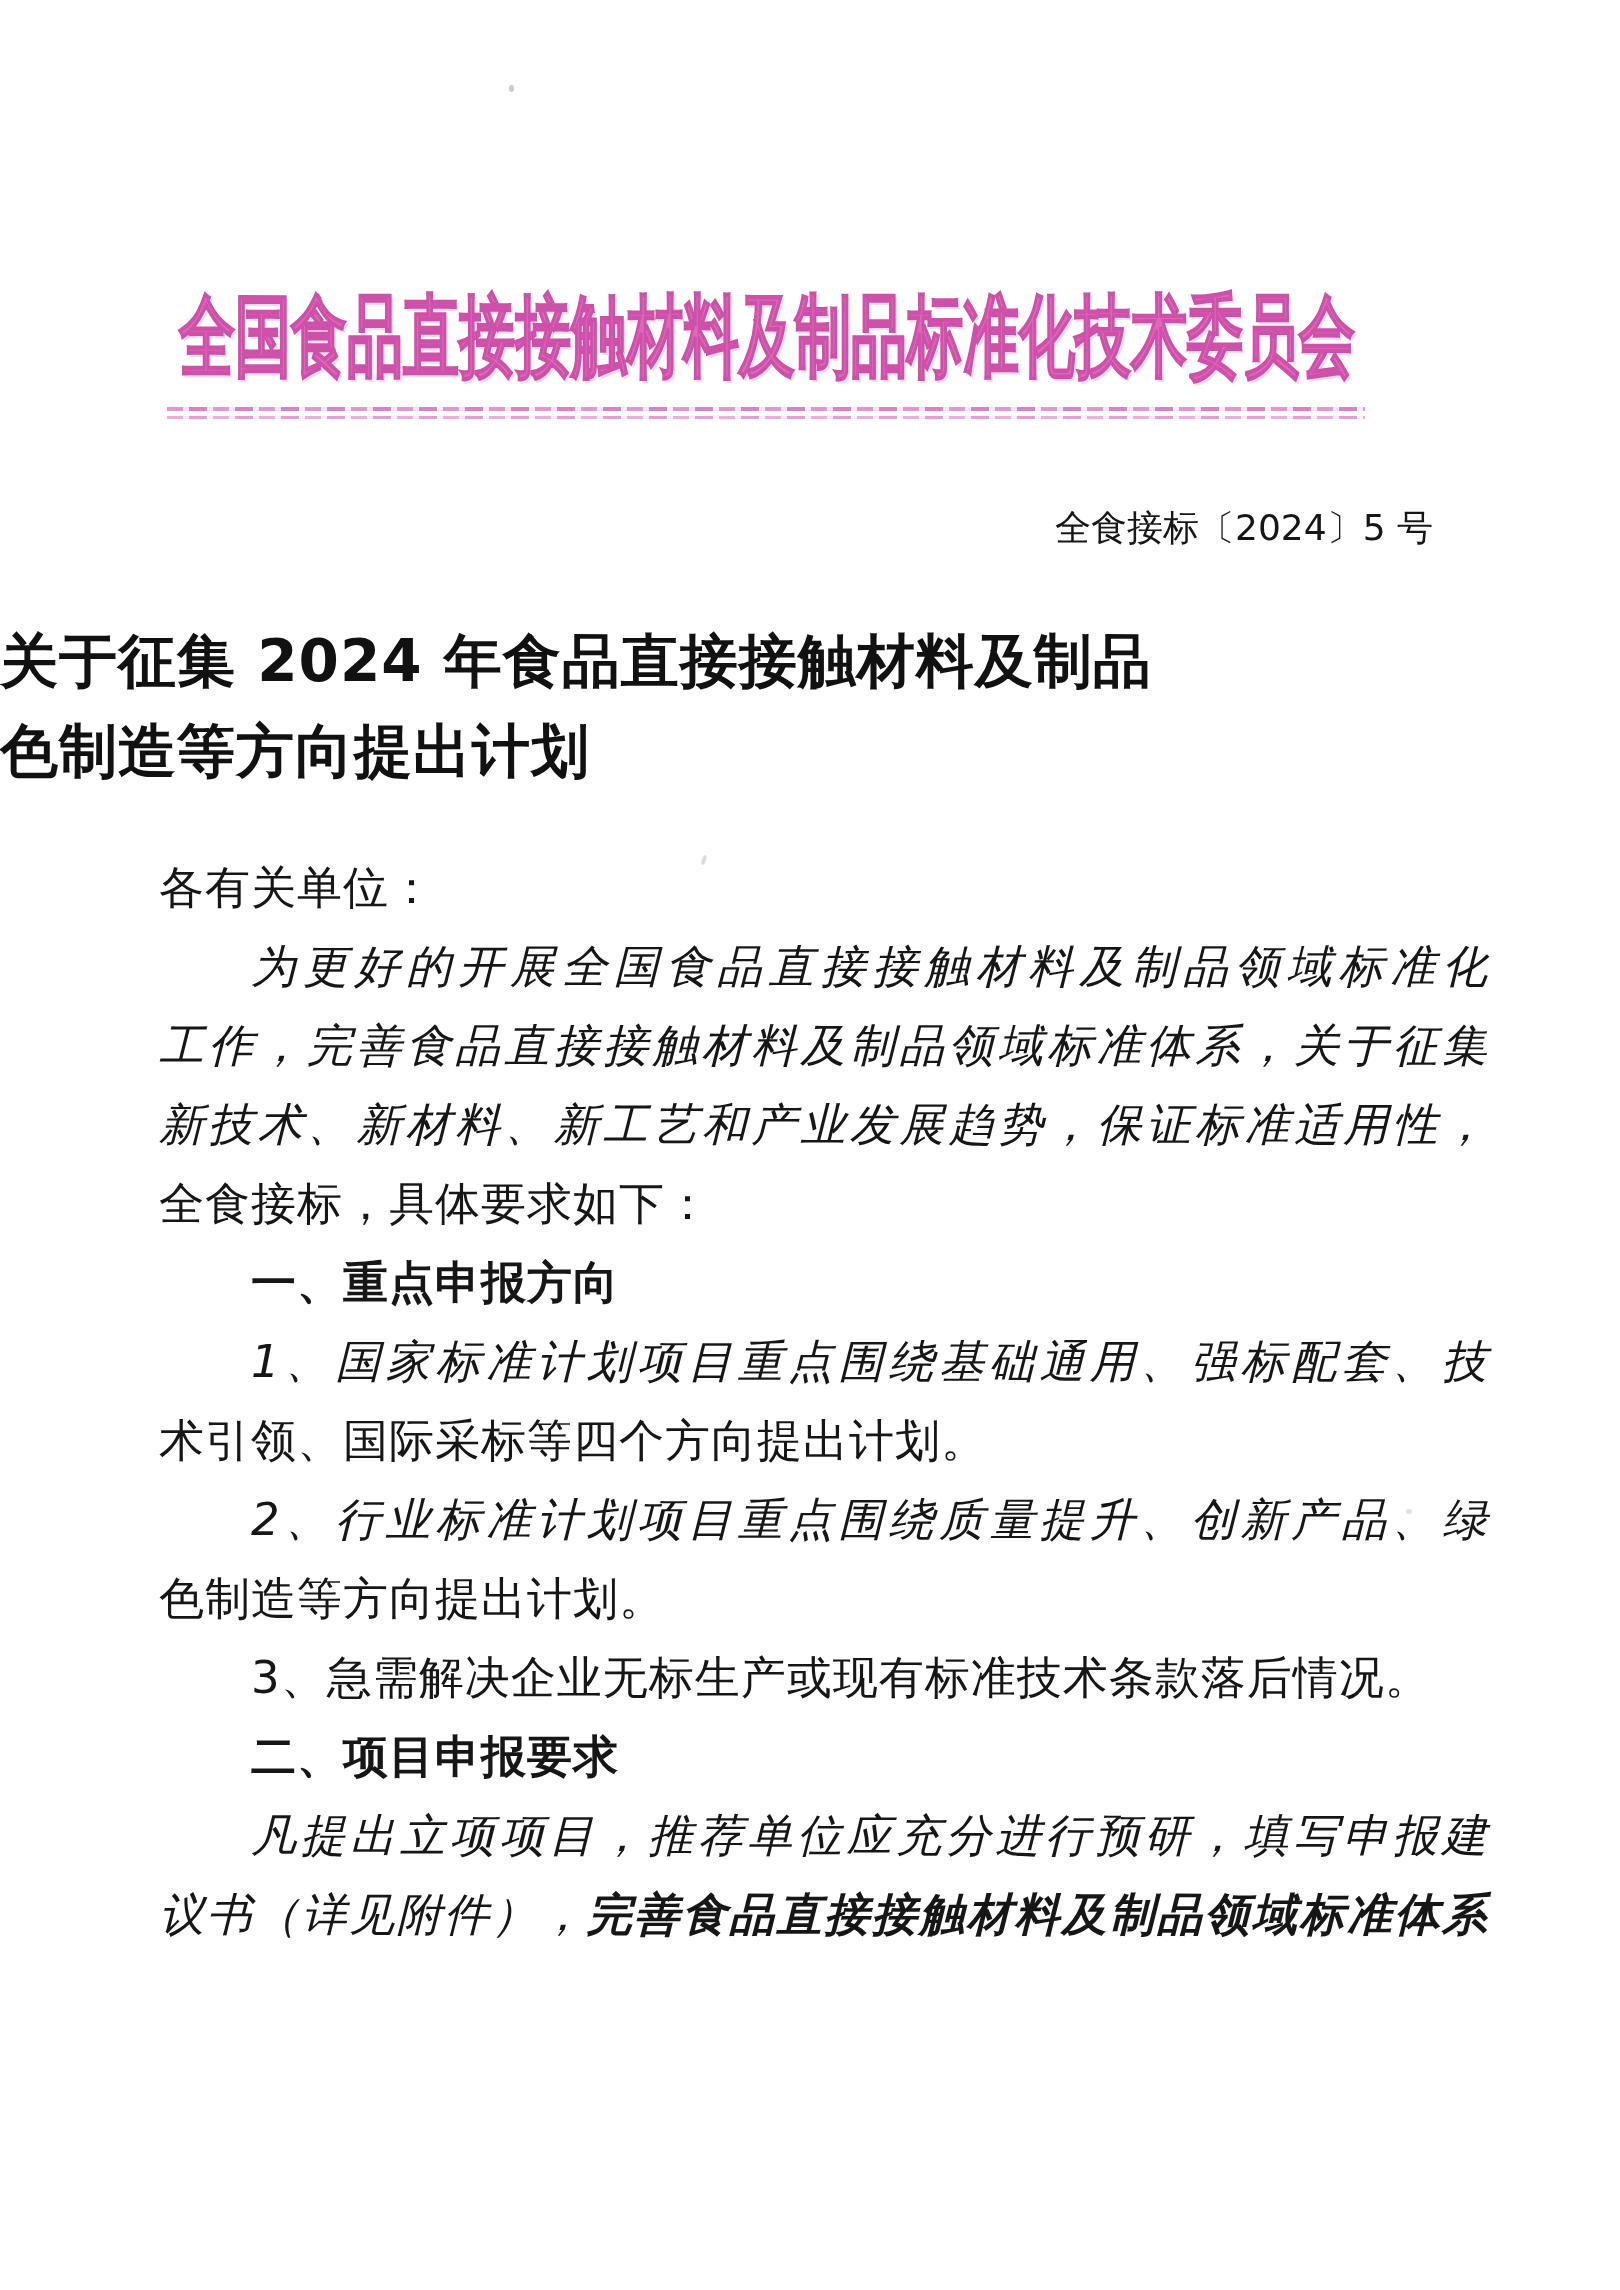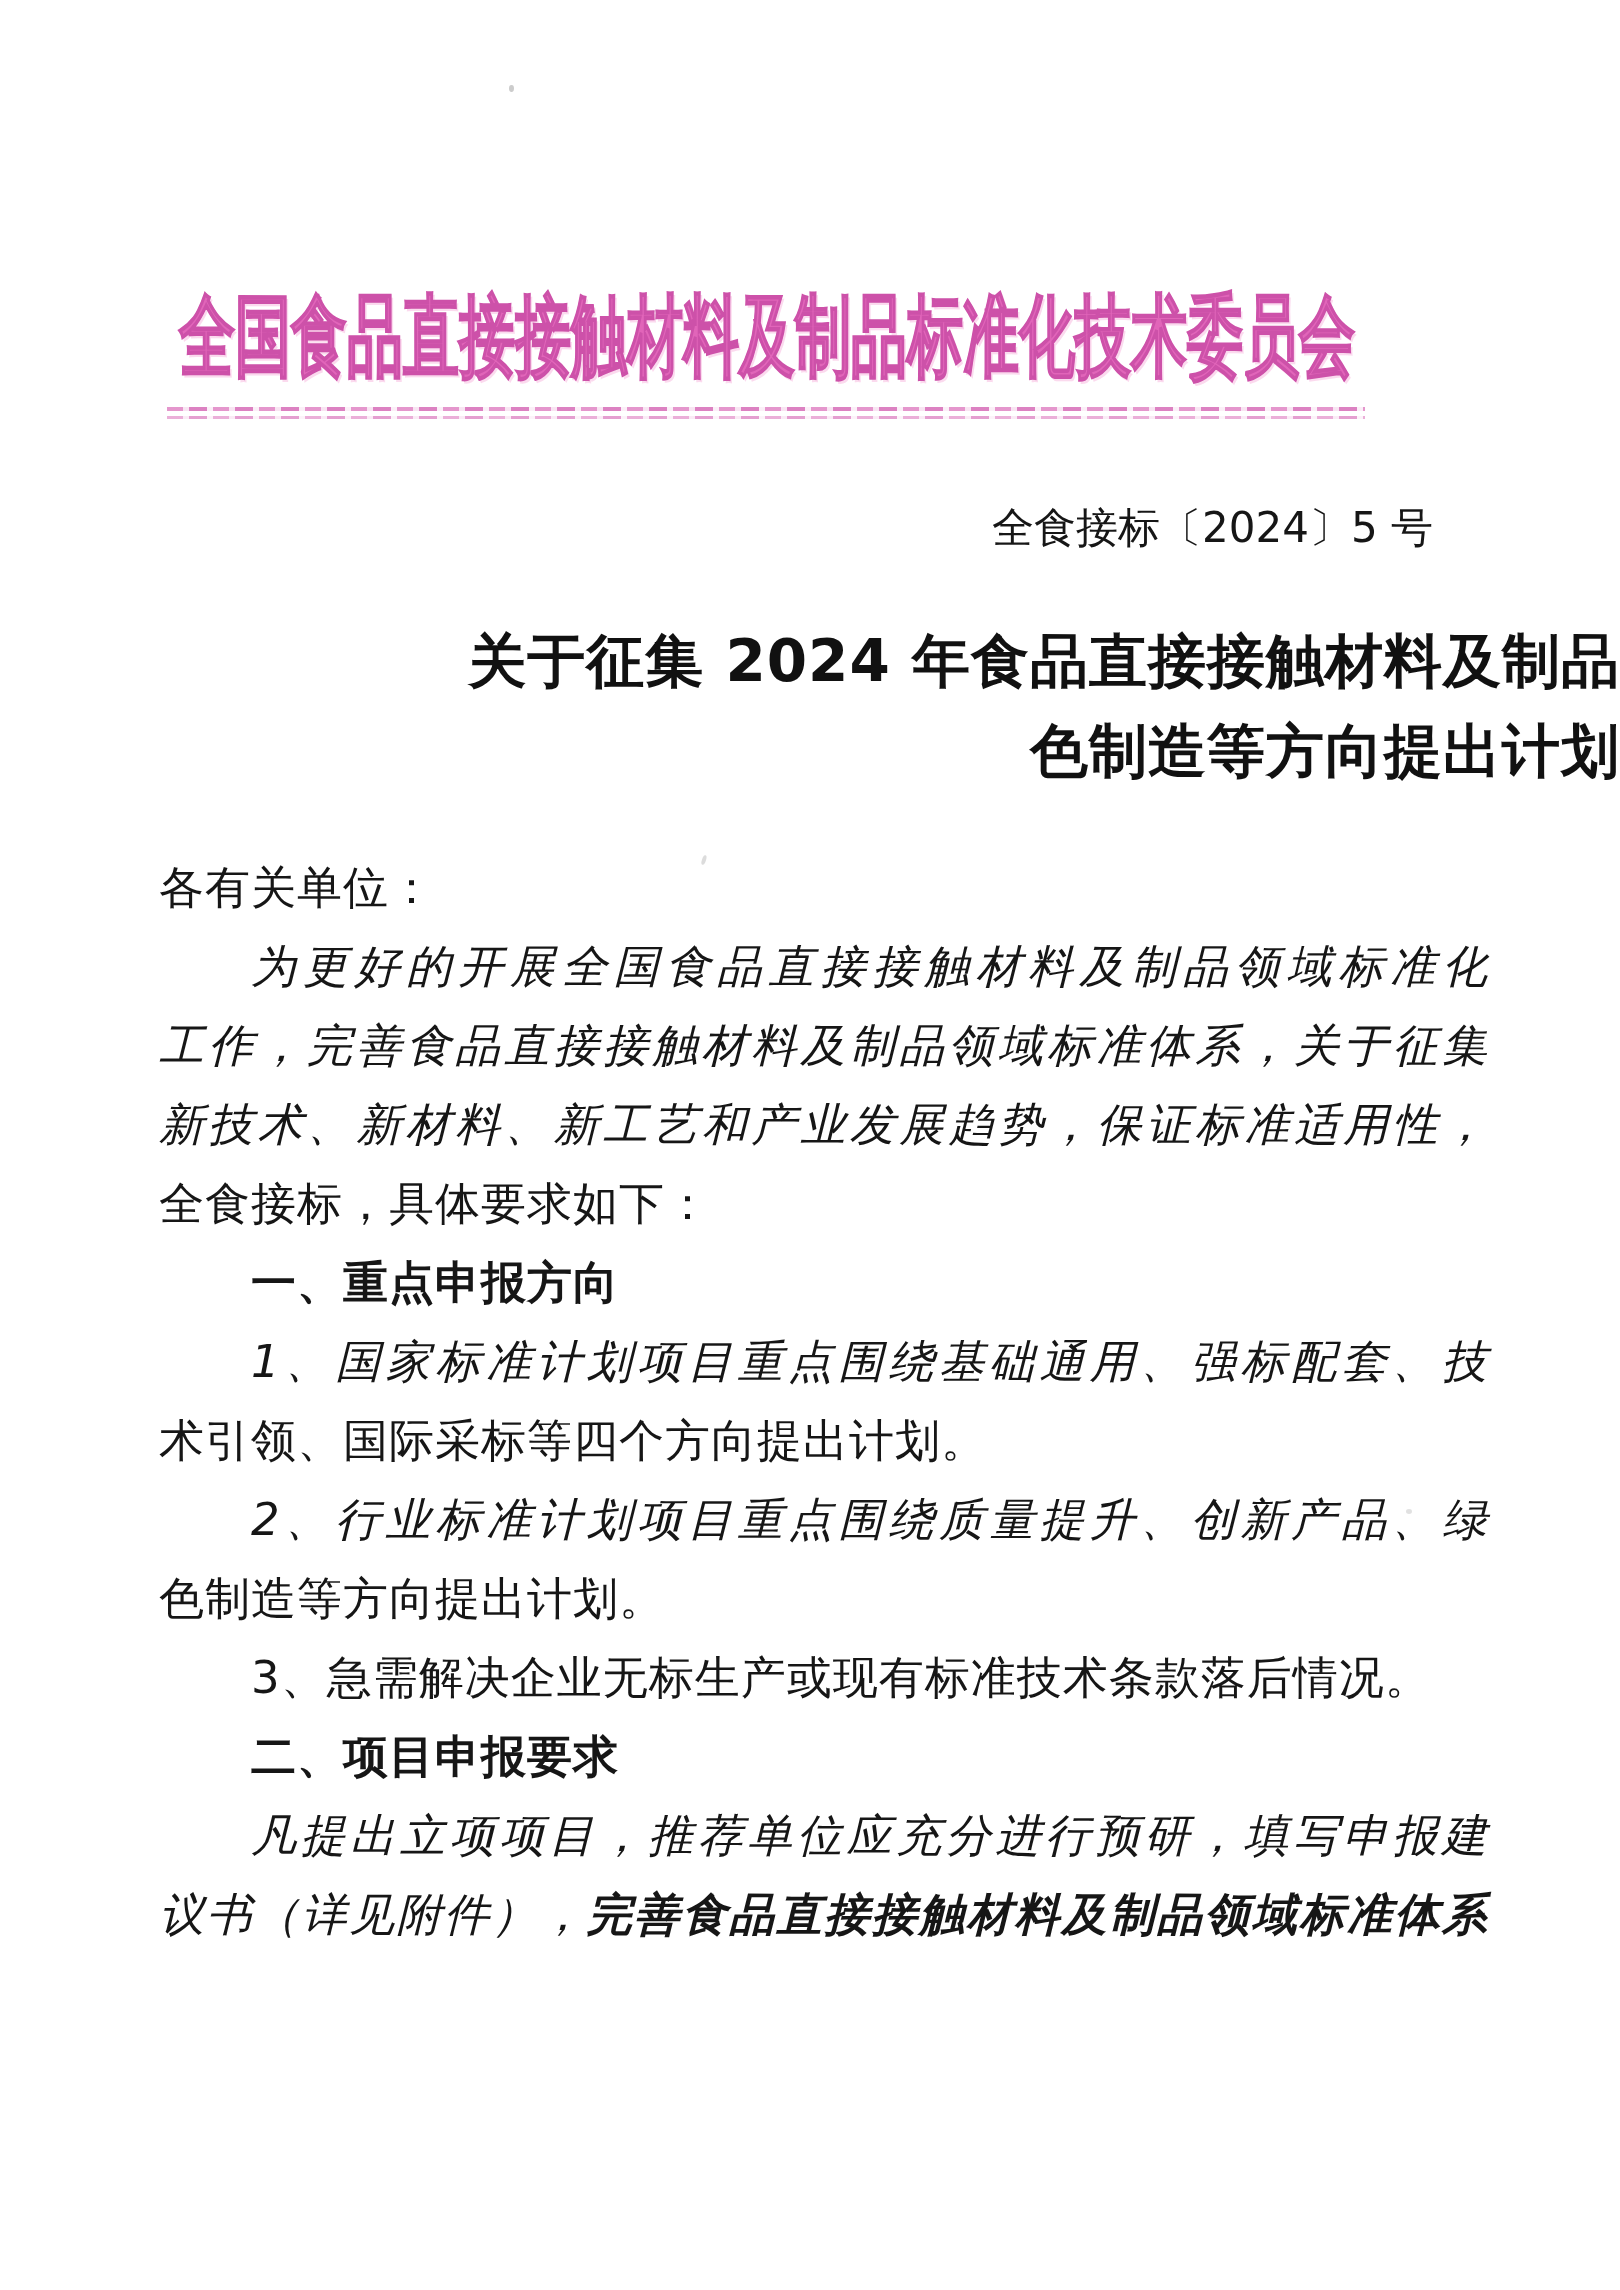--- a/index.html
+++ b/index.html
@@ -26,27 +26,27 @@
   .letterhead-rule{
     position:absolute;left:167px;width:1198px;height:3.9px;
     background:repeating-linear-gradient(90deg,#e084c4 0 15.7px,rgba(224,132,196,.25) 15.7px 21.6px,#d66bb7 21.6px 40px,rgba(224,132,196,.15) 40px 46px);
     opacity:.85;
   }
   .rule-top{top:407px;}
   .rule-bottom{top:416px;height:2.9px;opacity:.65;}
   
   .doc-number{
     position:absolute;top:502px;right:187px;
-    font-size:42px;line-height:51px;color:#161616;
+    font-size:36px;line-height:51px;color:#161616;
     white-space:nowrap;
   }
   
   .title{
     position:absolute;left:0;top:616px;width:1620px;
-    text-align:right;font-size:58px;line-height:90px;
+    text-align:left;font-size:58px;line-height:90px;
     font-weight:900;color:#111;
     letter-spacing:1px;
   }
   
   .body-lines{
     position:absolute;left:147px;top:848px;width:1329px;
     font-size:45px;color:#161616;margin-left:12px;
   }
   .line{
     height:79px;line-height:79px;white-space:nowrap;

